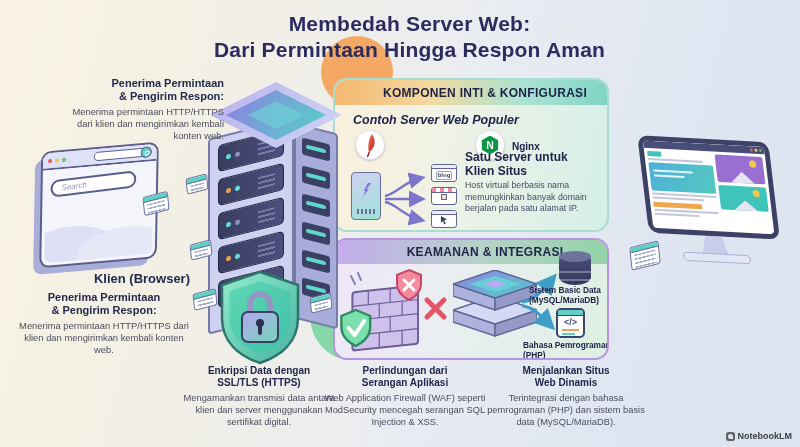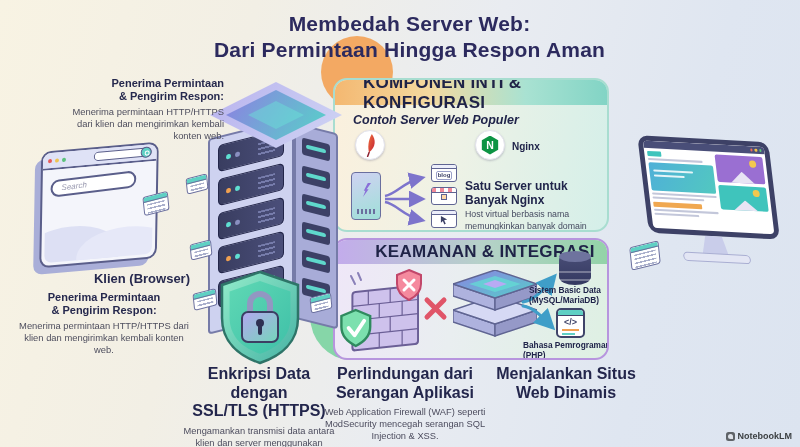--- a/index.html
+++ b/index.html
@@ -84,21 +84,21 @@
 
   
   .panel { border-radius:14px; z-index:3; overflow:hidden; }
   .panel-core { left:333px; top:78px; width:276px; height:154px;
     background:linear-gradient(100deg,#fbf0dd 0%,#eef2e6 45%,#d4efe9 100%);
     border:2px solid #a8ddd0; }
   .panel-sec { left:333px; top:238px; width:276px; height:122px;
     background:linear-gradient(100deg,#efe7f8 0%,#e9eef0 45%,#def0e3 100%);
     border:2px solid #b795de; }
   .panel-head { height:25px; display:flex; align-items:center; justify-content:center;
-    color:#1f2347; font-weight:800; font-size:17px; letter-spacing:.3px;padding-left:28px; }
+    color:#1f2347; font-weight:800; font-size:12px; letter-spacing:.3px;padding-left:28px; }
   .head-core { background:linear-gradient(90deg,#f4b871 0%,#f3d9a0 35%,#a9e2d2 70%,#82d4c5 100%); }
   .head-sec { height:24px; background:linear-gradient(90deg,#c3abec 0%,#b5d2c8 55%,#93d3a8 100%); }
   .p-sub { position:absolute; left:18px; top:33px; color:#20244a; font-weight:800; font-size:12.5px;font-style:italic; }
   .sw-circle { position:absolute; width:30px; height:30px; border-radius:50%; background:#fff;
     border:1px solid #e3e3ec; box-shadow:0 1px 2px rgba(60,60,100,.25); display:flex;
     align-items:center; justify-content:center; }
   .sw-label { position:absolute; color:#20244a; font-weight:700; font-size:10px; line-height:1.15; }
   .nginx-hex { width:19px; height:19px; clip-path:polygon(50% 0,93% 25%,93% 75%,50% 100%,7% 75%,7% 25%);
     background:#0d9444; color:#fff; font-size:10.5px; font-weight:800; display:flex;
     align-items:center; justify-content:center; }
@@ -109,21 +109,21 @@
   .mini-server::after { content:''; position:absolute; left:11px; top:10px; width:8px; height:14px;
     background:#8a6fd8; clip-path:polygon(60% 0,100% 0,45% 45%,70% 45%,0 100%,30% 55%,10% 55%); }
   .site-icon { position:absolute; width:26px; height:18px; background:#fff; border:1.5px solid #5f6492;
     border-radius:3px; overflow:hidden; font-size:6px; }
   .site-icon .tb { height:4px; background:#eceefa; border-bottom:1px solid #5f6492; }
   .blogword { display:block; text-align:center; font-weight:700; color:#3c4166; border:1px solid #9aa0c8;
     border-radius:2px; margin:1.5px 4px 0; line-height:7px; }
   .awning { height:5px; background:repeating-linear-gradient(90deg,#f08a9a 0 4px,#fff 4px 8px);
     border-bottom:1px solid #5f6492; }
   .door { width:6px; height:6px; border:1px solid #5f6492; margin:1px auto 0; background:#ffd9a8; }
-  .vh-text { position:absolute; left:130px; top:99px; width:140px; }
+  .vh-text { position:absolute; left:130px; top:70px; width:140px; }
   .vh-h { color:#20244a; font-weight:800; font-size:12px; line-height:1.18; }
   .vh-b { color:#454a60; font-size:8.8px; line-height:1.3; margin-top:2px; }
 
   
   .dbcyl { position:absolute; left:224px; top:12px; width:32px; height:33px;
     background:linear-gradient(180deg,#4a4f78,#343860); border-radius:16px/8px; }
   .dbcyl::before { content:''; position:absolute; top:-1px; left:0; right:0; height:11px;
     border-radius:50%; background:#6e739e; }
   .dbcyl::after { content:''; position:absolute; left:0; right:0; top:13px; height:16px;
     background:repeating-linear-gradient(180deg,transparent 0 6px,rgba(255,255,255,.3) 6px 8px); }
@@ -131,21 +131,21 @@
     text-align:left; }
   .codewin { position:absolute; left:221px; top:68px; width:29px; height:30px; background:#fff;
     border:2px solid #3f4469; border-radius:5px; overflow:hidden; }
   .codewin .cb { height:6px; background:#5fd0c4; border-bottom:1.5px solid #3f4469; }
   .codewin .cg { text-align:center; font-size:9px; font-weight:800; color:#3f4469; line-height:13px; }
   .codewin .cl { margin:0 4px; height:2px; background:#f0a050; }
   .codewin .cl2 { margin:2px 8px 0 4px; height:2px; background:#5fd0c4; }
 
   
   .foot { text-align:center; z-index:7; }
-  .foot-h { color:#23264c; font-weight:800; font-size:16px; line-height:1.16; }
+  .foot-h { color:#23264c; font-weight:800; font-size:10px; line-height:1.16; }
   .foot-b { color:#4c4c5e; font-size:9.3px; line-height:1.3; margin-top:4px; }
   .foot-a { left:178px; top:365px; width:162px; }
   .foot-b2 { left:323px; top:365px; width:164px; }
   .foot-c { left:482px; top:365px; width:168px; }
 
   
   .monitor-wrap { left:640px; top:140px; width:150px; height:152px; z-index:2;
     transform:skewY(10deg) rotate(-7deg); }
   .mon-frame { position:absolute; left:6px; top:0; width:132px; height:96px; background:#3d4166;
     border-radius:10px; padding:5px; }
@@ -317,21 +317,21 @@
     </div>
     <div class="site-icon" style="left:96px;top:130px">
       <div class="tb"></div>
       <svg width="9" height="9" viewBox="0 0 10 10" style="display:block;margin:1px auto 0">
         <path d="M1 0 L8 4 L4.6 4.8 L6.4 8.6 L4.8 9.4 L3.2 5.6 L1 7.6 Z" fill="#3c4166"></path>
       </svg>
     </div>
     <div class="vh-text">
       <div class="vh-h">
         <div>Satu Server untuk</div>
-        <div>Banyak Nginx</div>
+        <div>Klien Situs</div>
       </div>
       <div class="vh-b">Host virtual berbasis nama memungkinkan banyak domain berjalan pada satu alamat IP.</div>
     </div>
   </div>
 
   <div class="abs panel panel-sec">
     <div class="panel-head head-sec">KEAMANAN &amp; INTEGRASI</div>
 
     <svg class="abs" style="left:4px;top:28px" width="112" height="92" viewBox="0 0 112 92">
       <g transform="rotate(-6 56 46) skewX(-6)">
@@ -414,20 +414,21 @@
       <div>Perlindungan dari</div>
       <div>Serangan Aplikasi</div>
     </div>
     <div class="foot-b">Web Application Firewall (WAF) seperti ModSecurity mencegah serangan SQL Injection &amp; XSS.</div>
   </div>
   <div class="abs foot foot-c">
     <div class="foot-h">
       <div>Menjalankan Situs</div>
       <div>Web Dinamis</div>
     </div>
+    <div class="foot-b">Terintegrasi dengan bahasa pemrograman (PHP) dan sistem basis data (MySQL/MariaDB).</div>
   </div>
 
   <div class="abs monitor-wrap">
     <div class="mon-frame">
       <div class="mon-scr">
         <div class="mon-top">
           <span class="mdot" style="background:#f06a5a"></span>
           <span class="mdot" style="background:#f0c04a"></span>
           <span class="mdot" style="background:#58c878"></span>
         </div>

